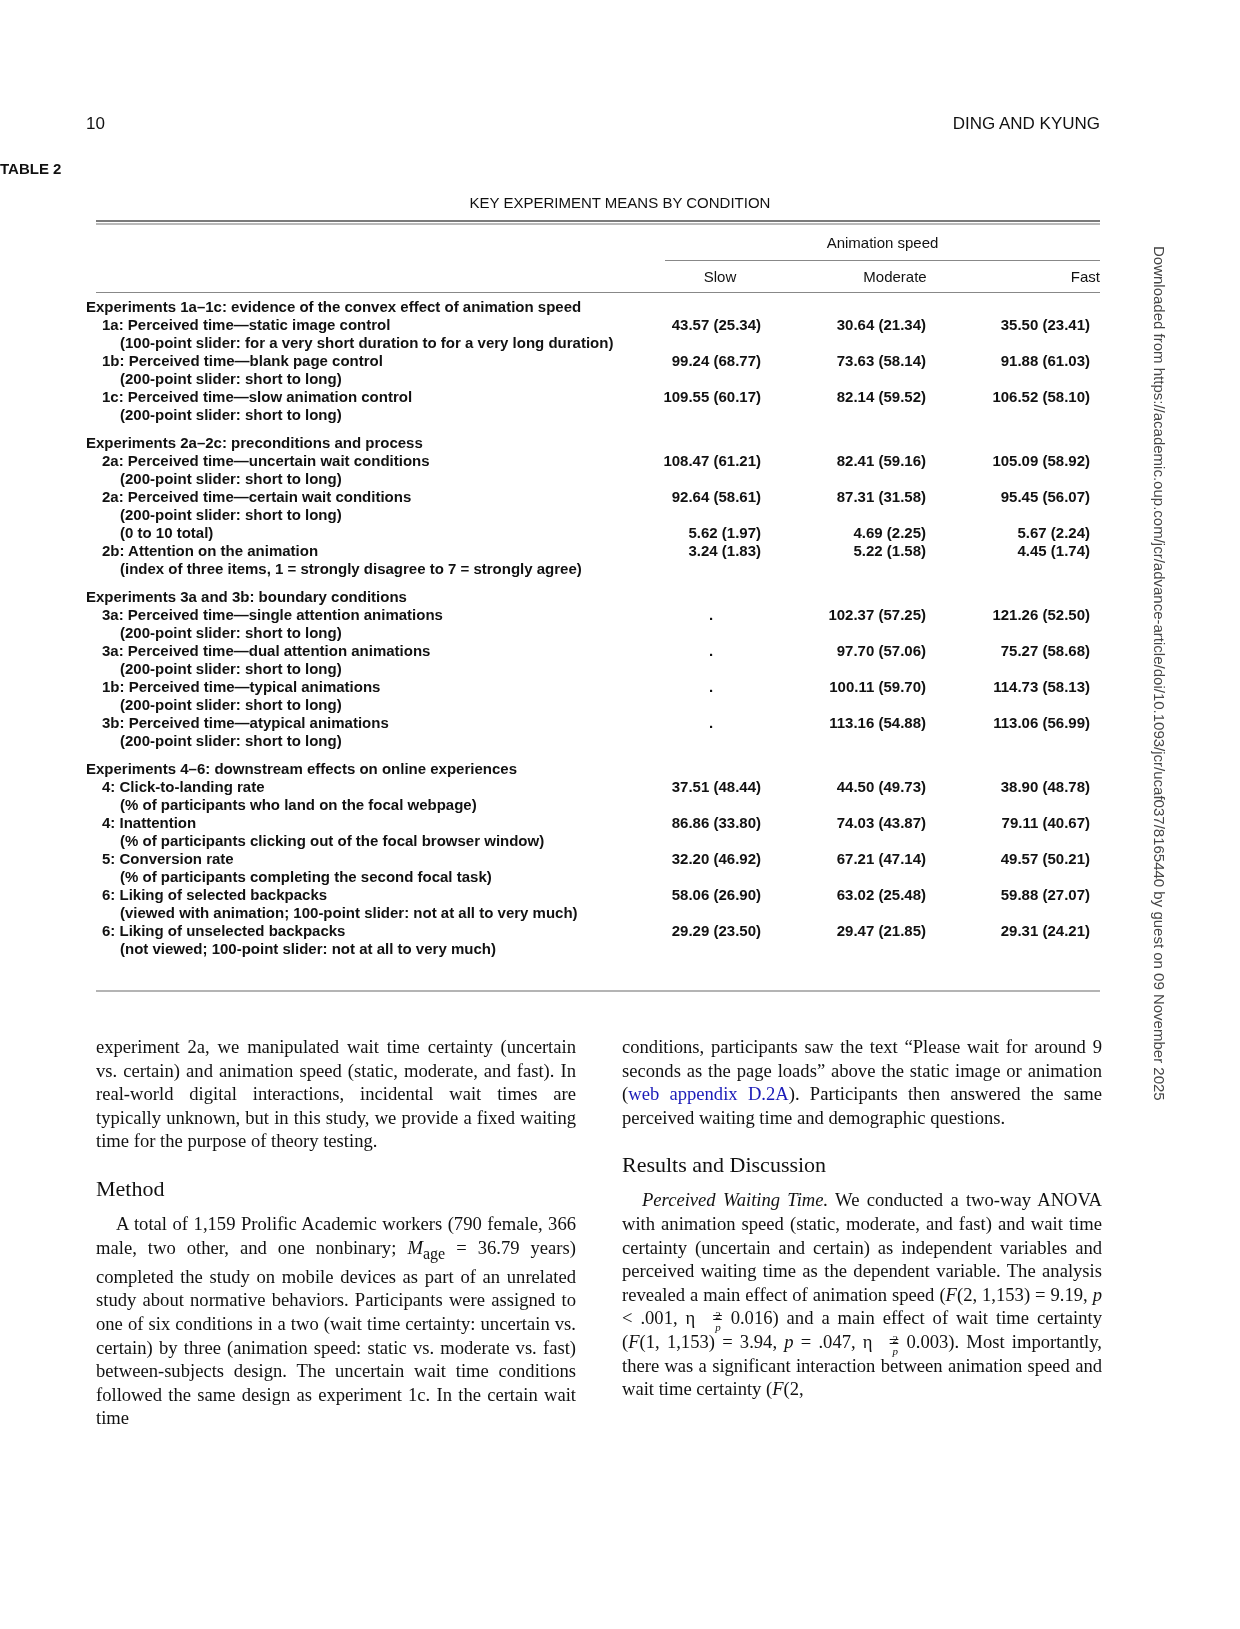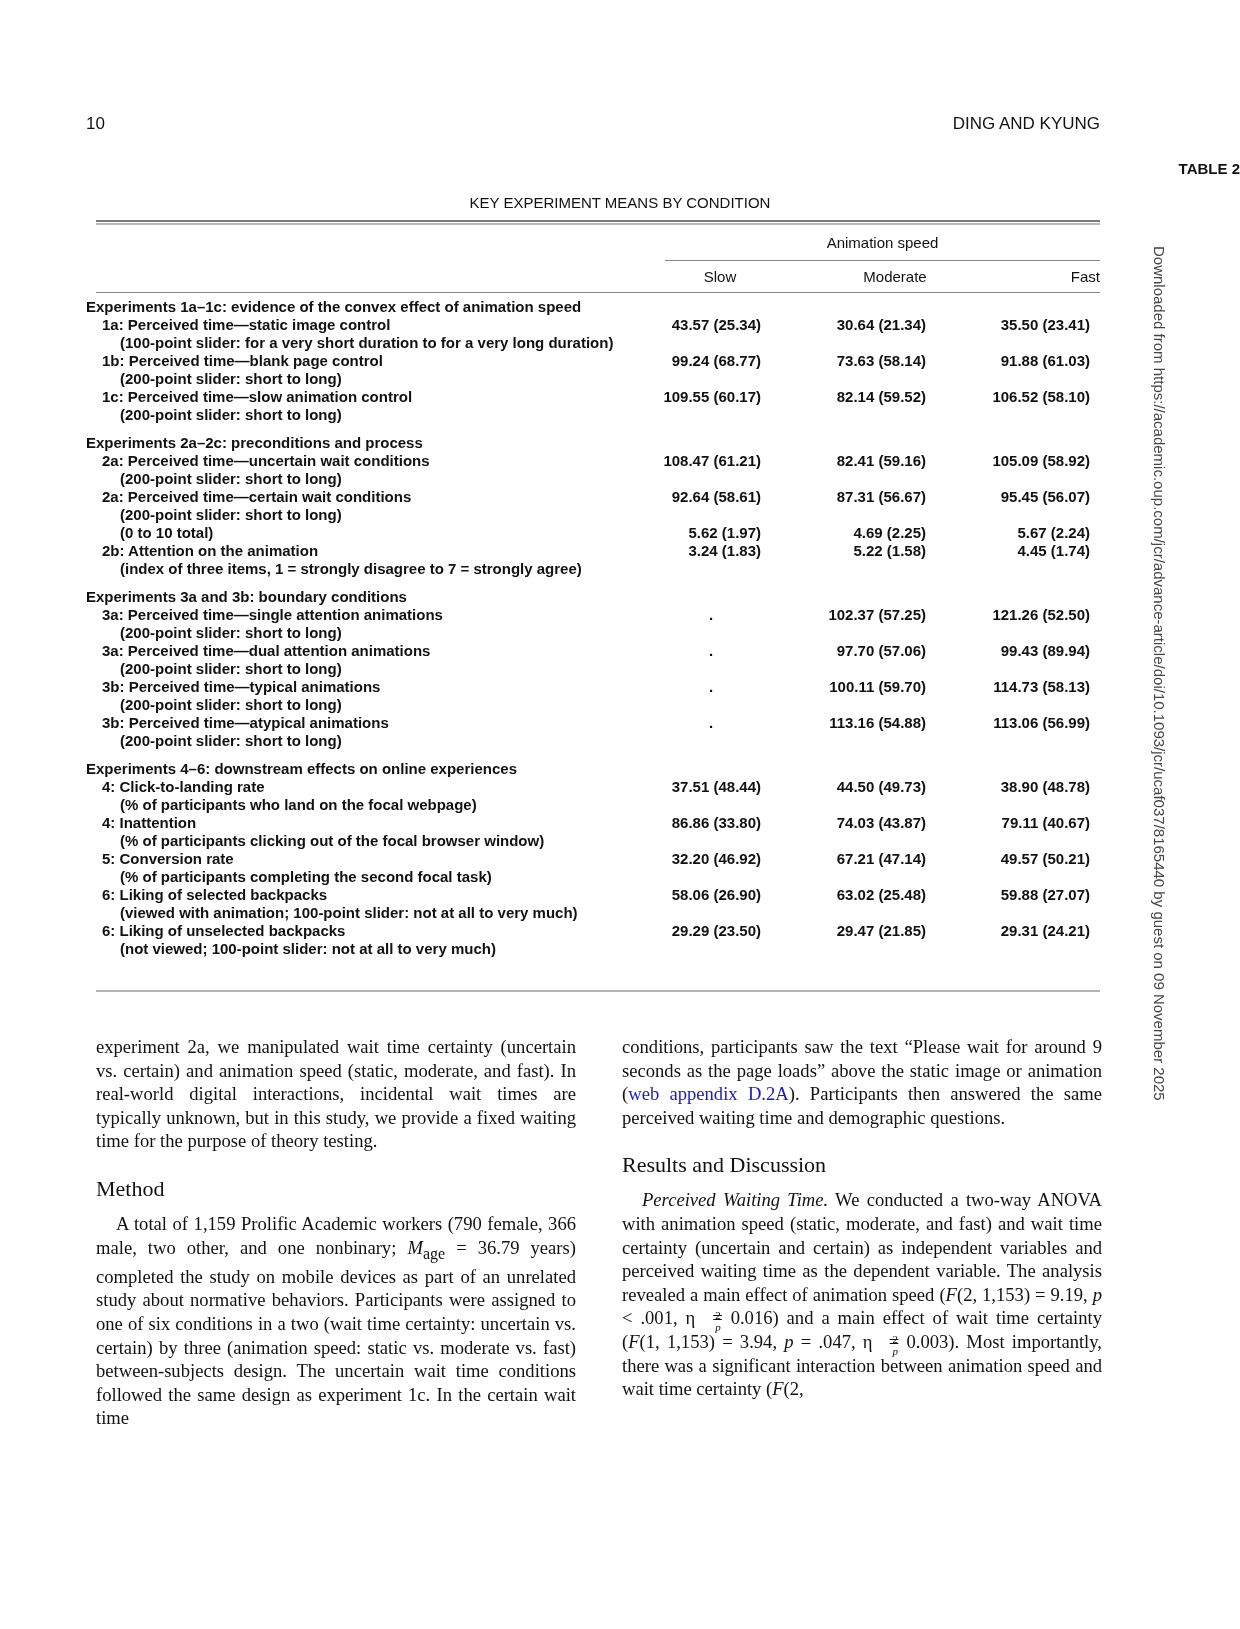--- a/index.html
+++ b/index.html
@@ -4,21 +4,21 @@
 <style>
   html, body { margin: 0; padding: 0; background: #ffffff; }
   body { width: 1240px; height: 1629px; position: relative; overflow: hidden; color: #111; }
   .sans { font-family: "Liberation Sans", sans-serif; }
   .serif { font-family: "Liberation Serif", serif; }
 
   .running-head { position: absolute; top: 114px; left: 86px; right: 140px; height: 22px; font-size: 17px; }
   .page-number { position: absolute; left: 0; top: 0; }
   .journal-authors { position: absolute; right: 0; top: 0; }
 
-  .table-title { position: absolute; top: 160px; left: 0; width: 1240px; text-align: right; font-weight: bold; font-size: 15px; }
+  .table-title { position: absolute; top: 160px; left: 0; width: 1240px; text-align: left; font-weight: bold; font-size: 15px; }
   .table-caption { position: absolute; top: 194px; left: 0; width: 1240px; text-align: center; font-size: 15px; }
   .rule-top { position: absolute; top: 220px; left: 96px; width: 1004px; height: 5px; border-top: 2px solid #7a7a7a; border-bottom: 2px solid #b9b9b9; box-sizing: border-box; }
   .spanner { position: absolute; top: 234px; left: 665px; width: 435px; text-align: center; font-size: 15px; }
   .spanner-rule { position: absolute; top: 260px; left: 665px; width: 435px; border-top: 1px solid #888; }
   .col-head { position: absolute; top: 268px; font-size: 15px; }
   .col-head.slow { left: 665px; width: 110px; text-align: center; }
   .col-head.moderate { left: 840px; width: 110px; text-align: center; }
   .col-head.fast { left: 1000px; width: 100px; text-align: right; }
   .rule-head { position: absolute; top: 292px; left: 96px; width: 1004px; border-top: 1px solid #888; }
   .rule-bottom { position: absolute; top: 990px; left: 96px; width: 1004px; border-top: 2px solid #b4b4b4; }
@@ -101,21 +101,21 @@
       <div class="label">2a: Perceived time—uncertain wait conditions</div>
       <div class="desc">(200-point slider: short to long)</div>
       <div class="val slow">108.47 (61.21)</div>
       <div class="val moderate">82.41 (59.16)</div>
       <div class="val fast">105.09 (58.92)</div>
     </div>
     <div class="row">
       <div class="label">2a: Perceived time—certain wait conditions</div>
       <div class="desc">(200-point slider: short to long)</div>
       <div class="val slow">92.64 (58.61)</div>
-      <div class="val moderate">87.31 (56.67)</div>
+      <div class="val moderate">87.31 (31.58)</div>
       <div class="val fast">95.45 (56.07)</div>
     </div>
     <div class="row">
       <div class="desc">(0 to 10 total)</div>
       <div class="val slow">5.62 (1.97)</div>
       <div class="val moderate">4.69 (2.25)</div>
       <div class="val fast">5.67 (2.24)</div>
     </div>
     <div class="row">
       <div class="label">2b: Attention on the animation</div>
@@ -133,24 +133,24 @@
       <div class="desc">(200-point slider: short to long)</div>
       <div class="val dot">.</div>
       <div class="val moderate">102.37 (57.25)</div>
       <div class="val fast">121.26 (52.50)</div>
     </div>
     <div class="row">
       <div class="label">3a: Perceived time—dual attention animations</div>
       <div class="desc">(200-point slider: short to long)</div>
       <div class="val dot">.</div>
       <div class="val moderate">97.70 (57.06)</div>
-      <div class="val fast">99.43 (89.94)</div>
-    </div>
-    <div class="row">
-      <div class="label">3b: Perceived time—typical animations</div>
+      <div class="val fast">75.27 (58.68)</div>
+    </div>
+    <div class="row">
+      <div class="label">1b: Perceived time—typical animations</div>
       <div class="desc">(200-point slider: short to long)</div>
       <div class="val dot">.</div>
       <div class="val moderate">100.11 (59.70)</div>
       <div class="val fast">114.73 (58.13)</div>
     </div>
     <div class="row">
       <div class="label">3b: Perceived time—atypical animations</div>
       <div class="desc">(200-point slider: short to long)</div>
       <div class="val dot">.</div>
       <div class="val moderate">113.16 (54.88)</div>

